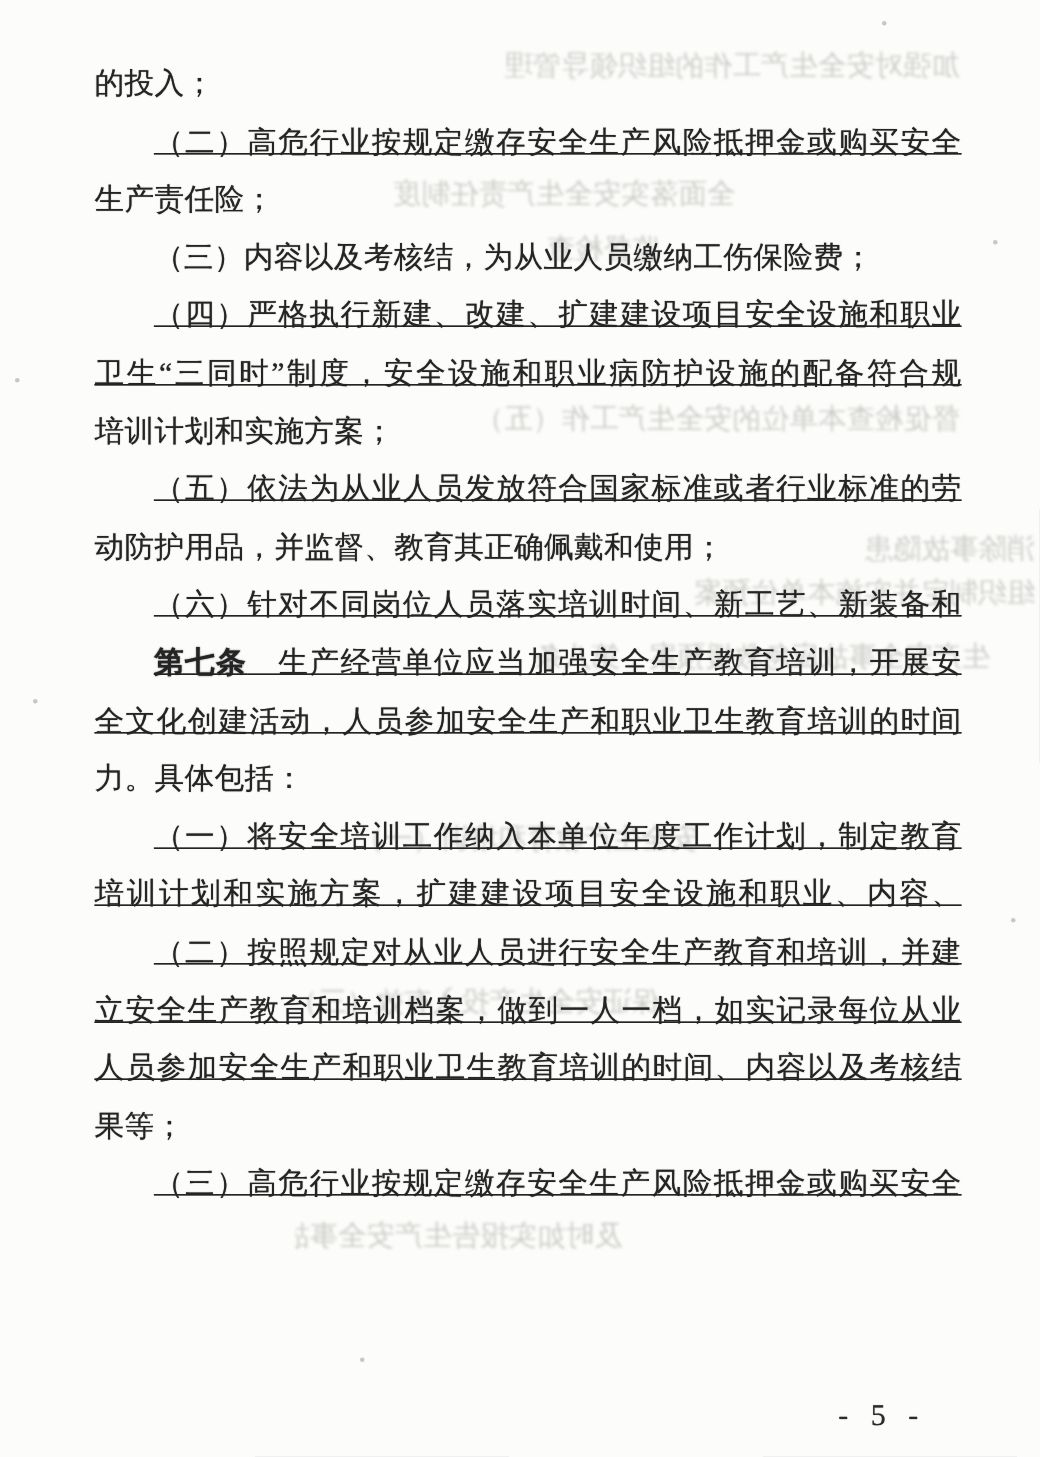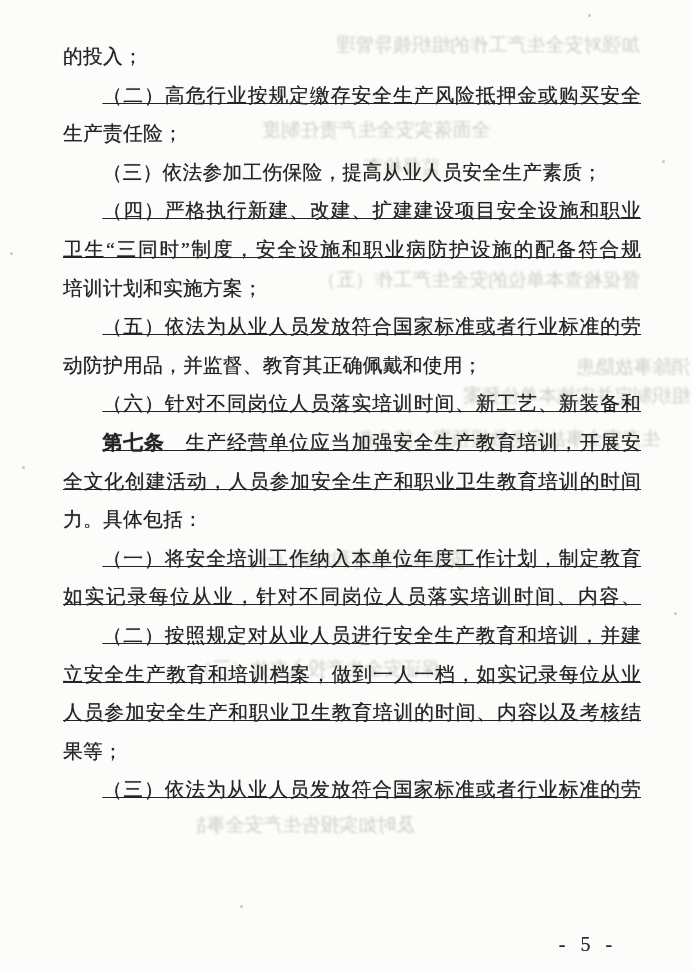--- a/index.html
+++ b/index.html
@@ -102,32 +102,32 @@
       <div class="speckle" style="top: 160px; left: 662px;"></div>
       <div class="speckle" style="top: 252px; left: 10px;"></div>
       <div class="speckle" style="top: 466px; left: 22px;"></div>
       <div class="speckle" style="top: 612px; left: 674px;"></div>
       <div class="speckle" style="top: 905px; left: 240px;"></div>
     </div>
   <div class="doc-text" id="doc-text">
       <div class="line last"><span class="seg">的投入；</span></div>
       <div class="line full indent"><span class="seg">（二）高危行业按规定缴存安全生产风险抵押金或购买安全</span></div>
       <div class="line last"><span class="seg">生产责任险；</span></div>
-      <div class="line last indent"><span class="seg">（三）依法参加工伤保险，提高从业人员安全生产素质；</span></div>
+      <div class="line last indent"><span class="seg">（三）内容以及考核结，为从业人员缴纳工伤保险费；</span></div>
       <div class="line full indent"><span class="seg">（四）严格执行新建、改建、扩建建设项目安全设施和职业</span></div>
       <div class="line full"><span class="seg">卫生“三同时”制度，安全设施和职业病防护设施的配备符合规</span></div>
       <div class="line last"><span class="seg">培训计划和实施方案；</span></div>
       <div class="line full indent"><span class="seg">（五）依法为从业人员发放符合国家标准或者行业标准的劳</span></div>
       <div class="line last"><span class="seg">动防护用品，并监督、教育其正确佩戴和使用；</span></div>
       <div class="line full indent"><span class="seg">（六）针对不同岗位人员落实培训时间、新工艺、新装备和</span></div>
       <div class="line full indent"><span class="bold-seg">第七条</span><span class="seg">　生产经营单位应当加强安全生产教育培训，开展安</span></div>
       <div class="line full"><span class="seg">全文化创建活动，人员参加安全生产和职业卫生教育培训的时间</span></div>
       <div class="line last"><span class="seg">力。具体包括：</span></div>
       <div class="line full indent"><span class="seg">（一）将安全培训工作纳入本单位年度工作计划，制定教育</span></div>
-      <div class="line full"><span class="seg">如实记录每位从业，针对不同岗位人员落实培训时间、内容、</span></div>
+      <div class="line full"><span class="seg">培训计划和实施方案，扩建建设项目安全设施和职业、内容、</span></div>
       <div class="line full indent"><span class="seg">（二）按照规定对从业人员进行安全生产教育和培训，并建</span></div>
       <div class="line full"><span class="seg">立安全生产教育和培训档案，做到一人一档，如实记录每位从业</span></div>
       <div class="line full"><span class="seg">人员参加安全生产和职业卫生教育培训的时间、内容以及考核结</span></div>
       <div class="line last"><span class="seg">果等；</span></div>
-      <div class="line full indent"><span class="seg">（三）依法为从业人员发放符合国家标准或者行业标准的劳</span></div>
+      <div class="line full indent"><span class="seg">（三）高危行业按规定缴存安全生产风险抵押金或购买安全</span></div>
     </div>
   <div class="page-number">- 5 -</div>
 </div>
 
 </body></html>

